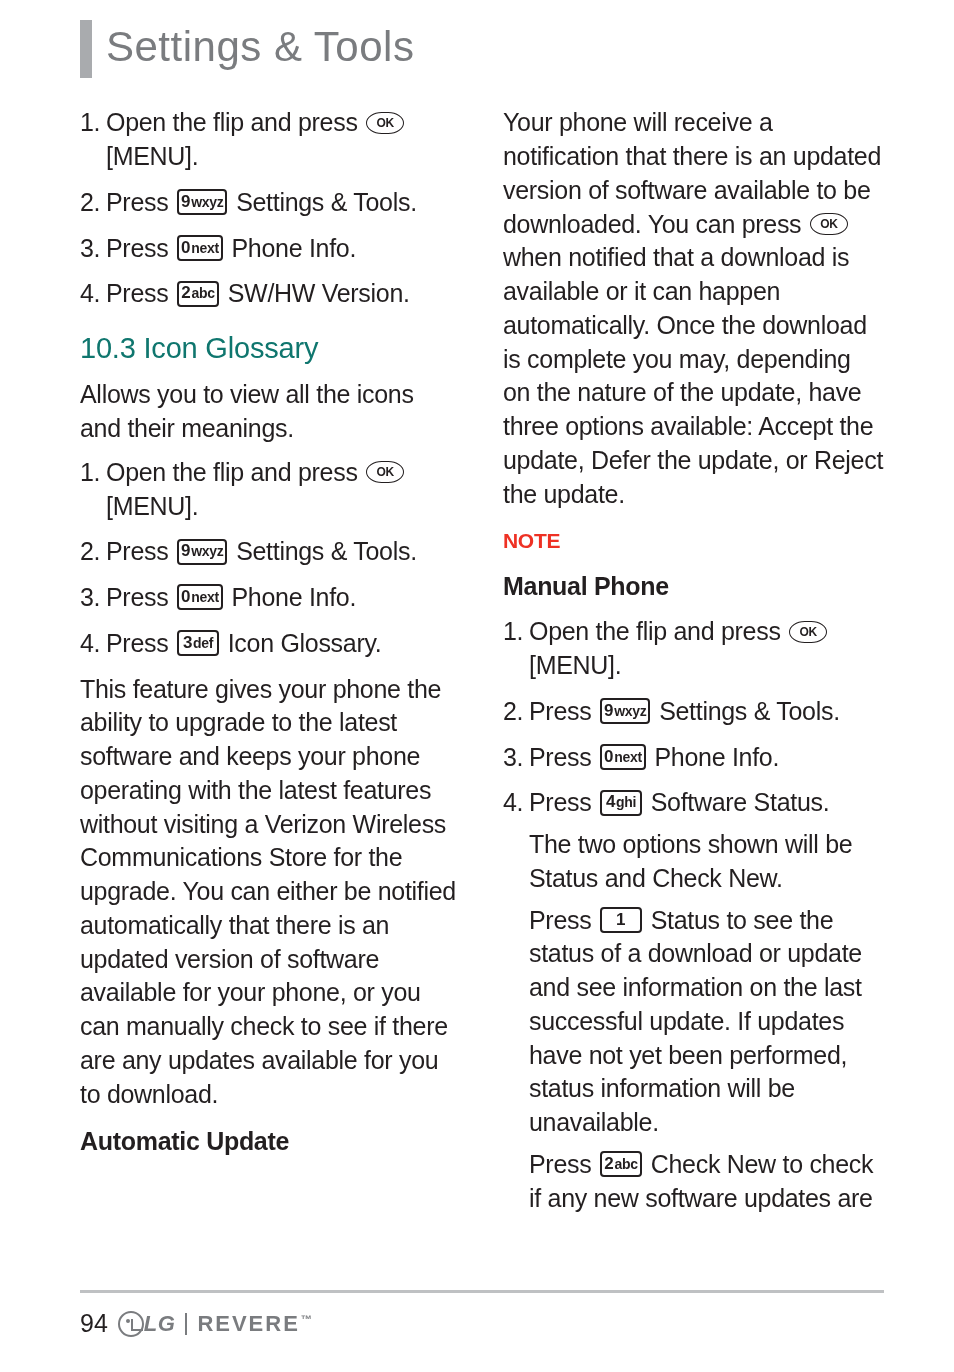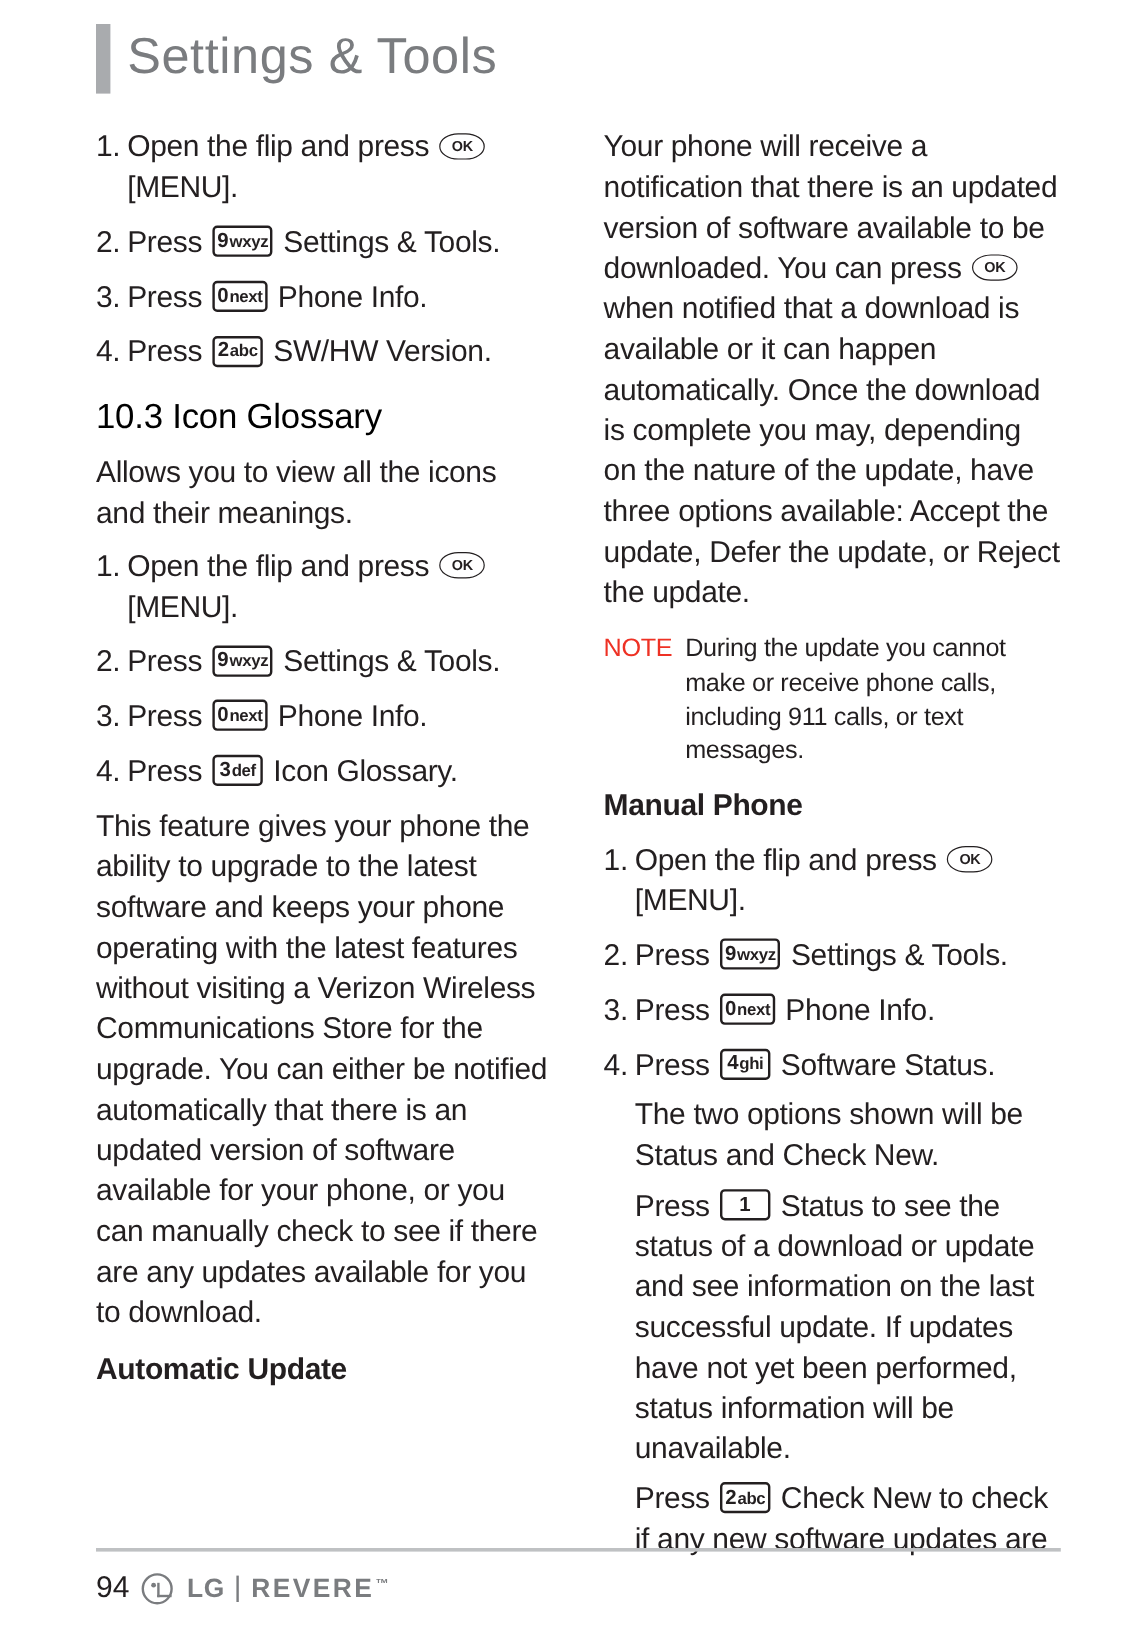--- a/index.html
+++ b/index.html
@@ -34,21 +34,21 @@
   .columns {
     display: flex;
     gap: 42px;
   }
   .col {
     flex: 1;
     font-size: 25px;
     line-height: 1.35;
   }
   .section-heading {
-    color: #000000;
+    color: #0f766e;
     font-size: 29px;
     font-weight: 400;
     margin-top: 18px;
     margin-bottom: 10px;
     letter-spacing: -0.2px;
   }
   .body-para {
     margin-bottom: 10px;
     letter-spacing: -0.3px;
   }
@@ -76,21 +76,21 @@
   .note {
     display: flex;
     margin-top: 16px;
     margin-bottom: 14px;
     font-size: 21px;
     line-height: 1.35;
     letter-spacing: -0.3px;
   }
   .note-label {
     color: #ee3124;
-    font-weight: 400;
+    font-weight: 700;
     min-width: 68px;
   }
   .key {
     display: inline-flex;
     vertical-align: middle;
     align-items: center;
     justify-content: center;
     height: 26px;
     min-width: 42px;
     border: 2px solid #231f20;
@@ -129,21 +129,22 @@
   }
   .footer-line {
     display: flex;
     align-items: center;
     gap: 10px;
     font-size: 25px;
   }
   .lg-logo {
     display: inline-flex;
     align-items: center;
-    gap: 12px;
+    gap: 0;
+    font-style: italic;
   }
   .lg-circle {
     width: 26px;
     height: 26px;
     border-radius: 50%;
     border: 2px solid #7a7c7f;
     position: relative;
   }
   .lg-circle::before {
     content: "";
@@ -263,21 +264,20 @@
 
     <div class="sub-heading">Automatic Update</div>
   </div>
 
   <div class="col">
 
     <div class="body-para"><span>Your phone will receive a notification that there is an updated version of software available to be downloaded. You can press </span><span class="key key-ok">OK</span><span> when notified that a download is available or it can happen automatically. Once the download is complete you may, depending on the nature of the update, have three options available: Accept the update, Defer the update, or Reject the update.</span></div>
 
     <div class="note">
       <div class="note-label">NOTE</div>
-      <div>During the update you cannot make or receive phone calls, including 911 calls, or text messages.</div>
     </div>
 
     <div class="sub-heading">Manual Phone</div>
 
     <div>
       <div class="step">
         <div class="step-num">1.</div>
         <div class="step-body"><span>Open the flip and press </span><span class="key key-ok">OK</span><br><span class="bold">[MENU]</span><span>.</span></div>
       </div>
       <div class="step">

